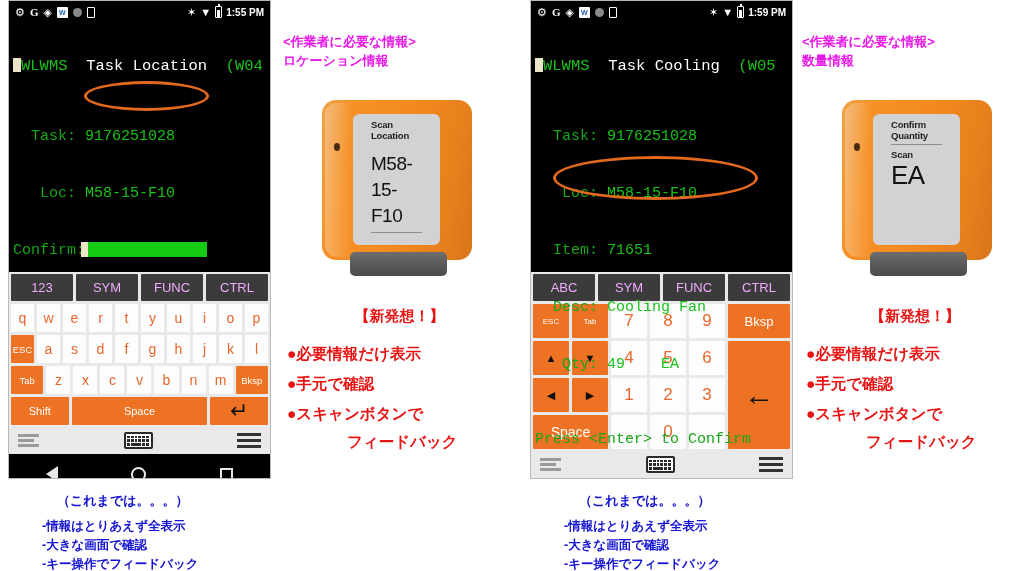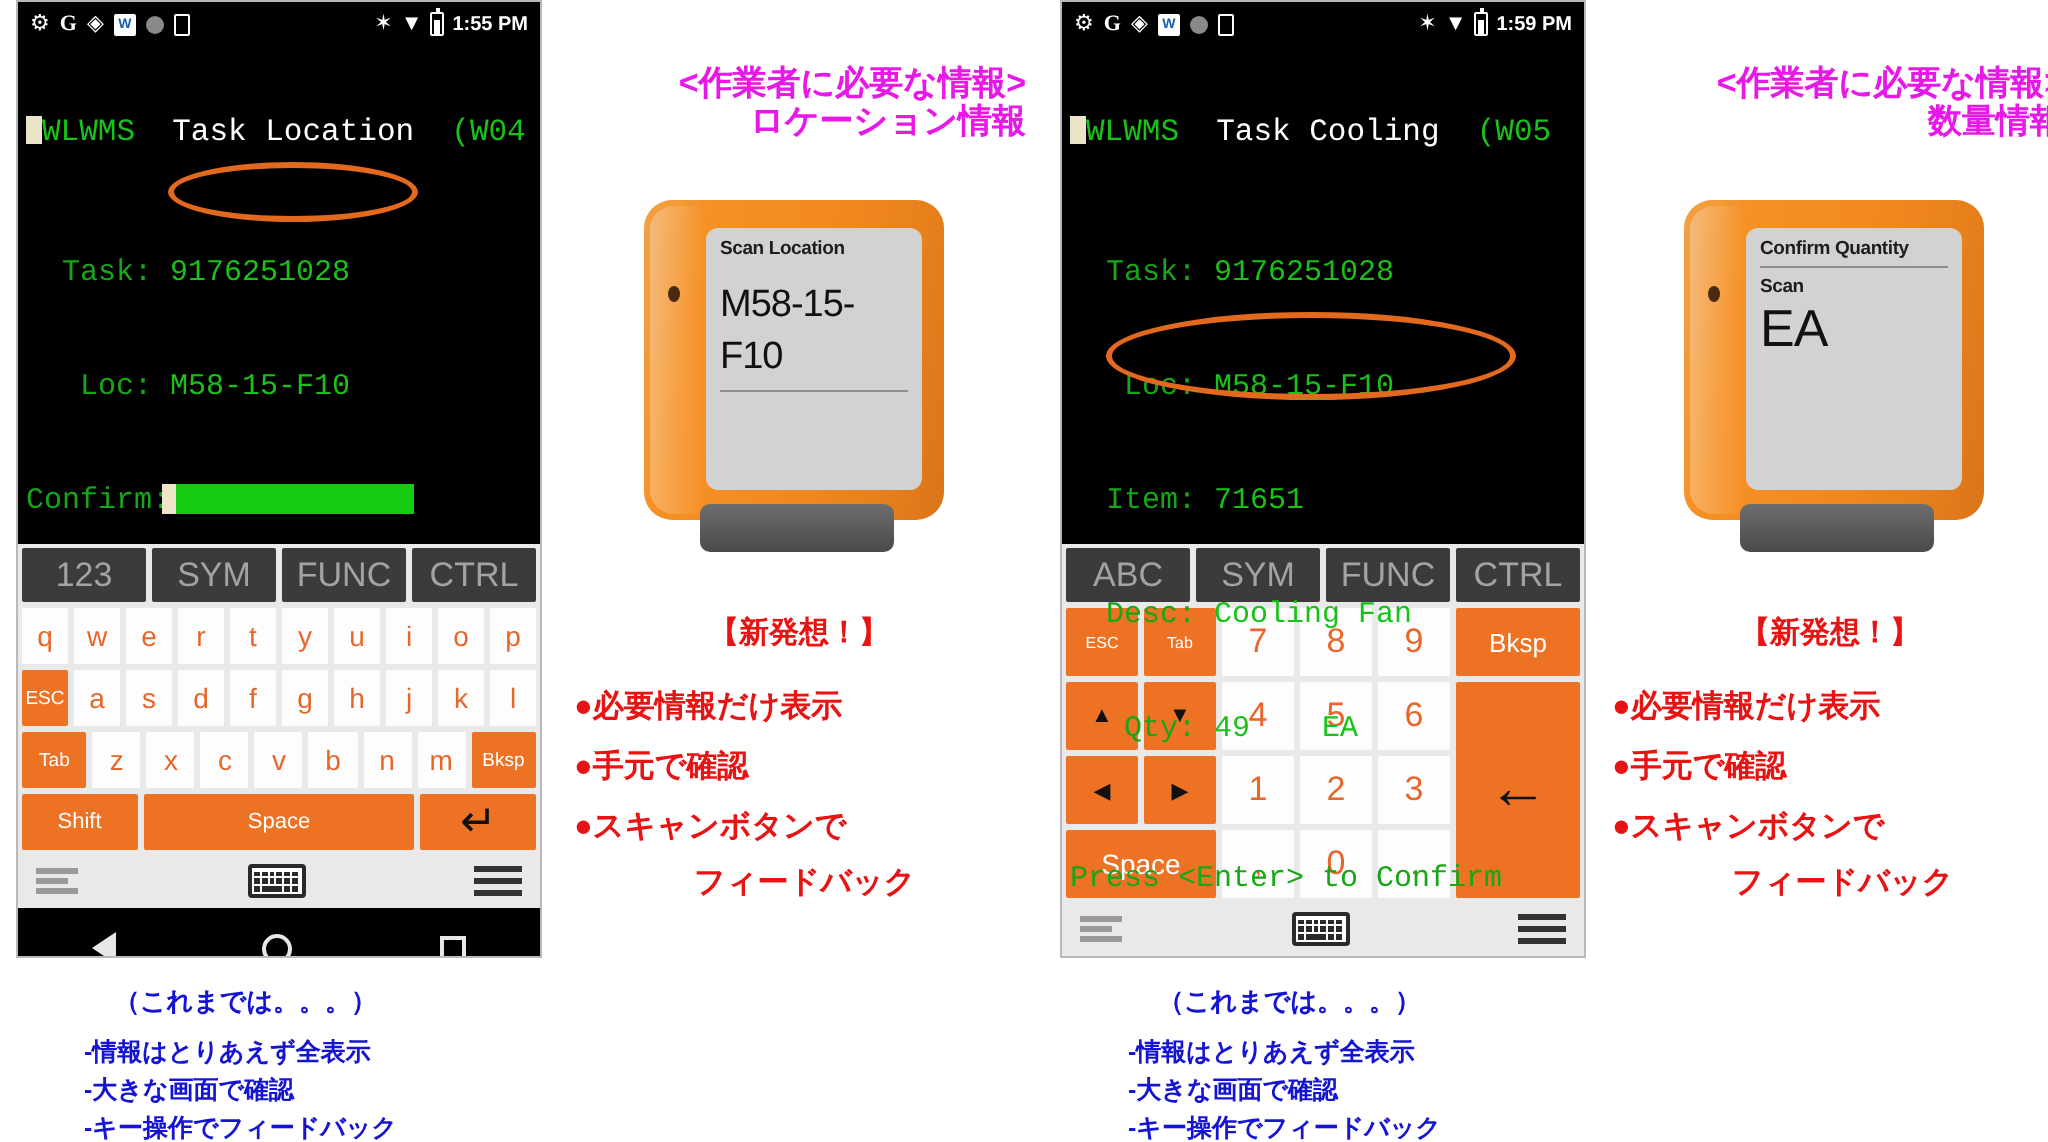--- a/index.html
+++ b/index.html
@@ -89,21 +89,21 @@
   
   .kb { background:#e9e9e9; padding:2px; }
   .kb-row { display:flex; gap:3px; margin-bottom:3px; }
   .kb-row:last-child { margin-bottom:0; }
   .key {
     flex:1; display:flex; align-items:center; justify-content:center;
     background:#fdfdfd; color:#e8662a; font-size:14px;
     height:28px; border-radius:1px;
     font-family:"Liberation Sans", sans-serif;
   }
-  .key.dark { background:#3b3b3b; color:#a3a3a3; font-size:17px; height:27px; }
+  .key.dark { background:#3b3b3b; color:#f0abfc; font-size:13px; height:27px; }
   .key.org  { background:#ee7223; color:#fff; }
   .key.org.small { font-size:9.5px; }
   .key.enter { color:#111; font-size:22px; }
 
   
   .numkb { display:flex; gap:3px; }
   .numkb-col { display:flex; flex-direction:column; gap:3px; }
   .numkb-mid { flex:1; display:flex; flex-direction:column; gap:3px; }
   .nk-row { display:flex; gap:3px; }
   .nk { flex:1; display:flex; align-items:center; justify-content:center;
@@ -140,38 +140,38 @@
   .kbd-glyph span.wide{grid-column:span 3;}
 
   
   .navbar { height:40px;background:#000;display:flex;align-items:center;justify-content:space-around; }
   .nav-back { width:0;height:0;border-top:8px solid transparent;border-bottom:8px solid transparent;border-right:12px solid #e7e7e7; }
   .nav-home { width:15px;height:15px;border:2px solid #e7e7e7;border-radius:50%; }
   .nav-rec  { width:13px;height:13px;border:2px solid #e7e7e7; }
 
   
   .anno-top {
-    position:absolute; width:230px; text-align:right;
-    color:#e818e8; font-weight:bold; font-size:17px; line-height:19px;
+    position:absolute; width:230px; text-align:left;
+    color:#e818e8; font-weight:bold; font-size:13px; line-height:19px;
   }
   .scanner { position:absolute; width:150px; height:185px; }
   .dev-body {
     position:absolute; left:0; top:0; width:150px; height:160px;
     background:linear-gradient(100deg,#f0a24a 0%, #f59125 18%, #f2891f 55%, #e8801c 80%, #d9741a 100%);
     border-radius:14px;
   }
   .dev-gloss {
     position:absolute; left:3px; top:3px; width:28px; height:154px;
     background:linear-gradient(90deg, rgba(255,255,255,.28), rgba(255,255,255,0));
     border-radius:12px 0 0 12px;
   }
   .dev-dot { position:absolute; left:12px; top:43px; width:6px;height:8px;background:#4a2a0d;border-radius:50%; }
   .dev-screen {
-    position:absolute; left:31px; top:14px; width:108px; height:131px;
-    background:#d2d2d2; border-radius:6px; padding:5px 7px;
+    position:absolute; left:31px; top:14px; width:87px; height:131px;
+    background:#d2d2d2; border-radius:6px; padding:5px 18px;
   }
   .ds-label { font-size:9.5px; color:#1d1d1d; font-weight:bold; letter-spacing:-0.2px; }
   .ds-big { font-size:26px; color:#111; letter-spacing:-0.5px; line-height:30px; }
   .ds-big.loc { font-size:19px; line-height:26px; padding-top:10px; }
   .ds-rule { height:1px; background:#8e8e8e; margin:3px 0 4px; }
   .dev-btn {
     position:absolute; left:28px; top:152px; width:97px; height:24px;
     background:linear-gradient(180deg,#6d6d6d,#4a4a4a);
     border-radius:5px;
   }

